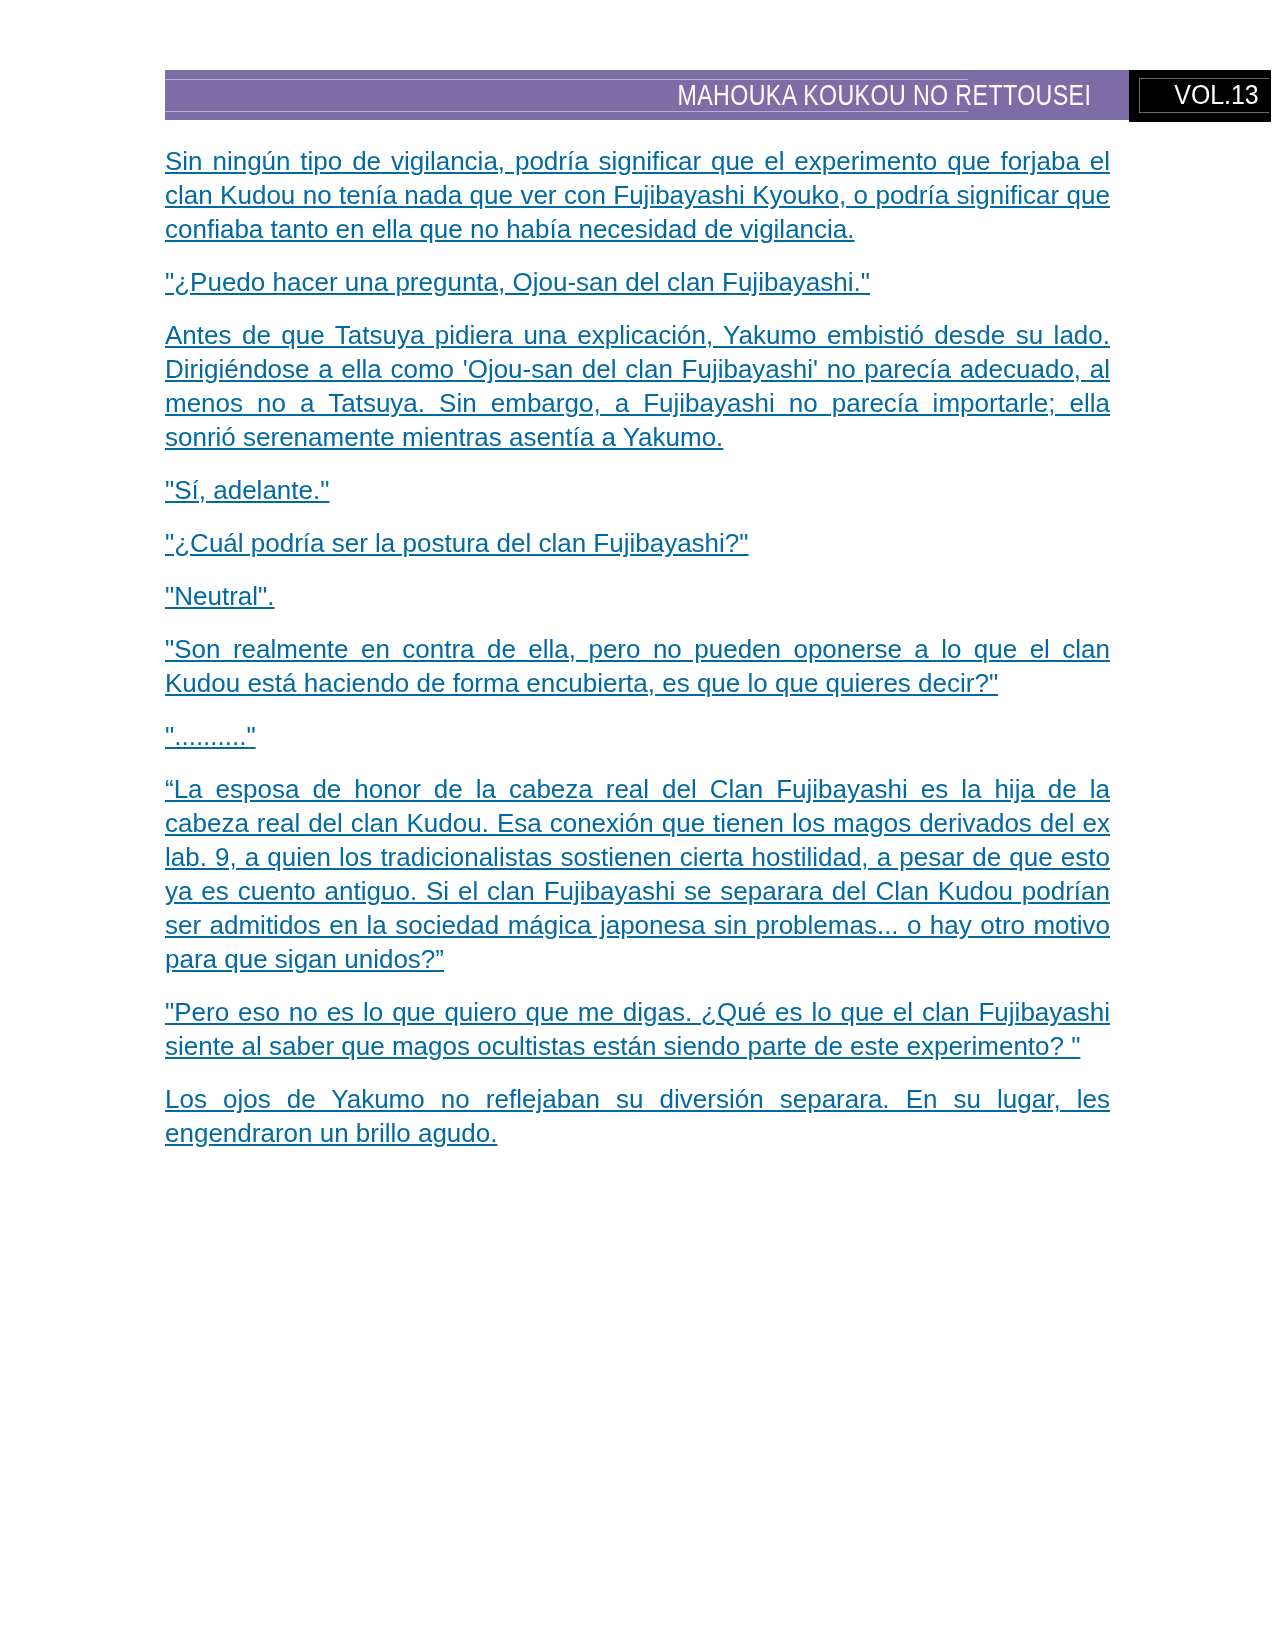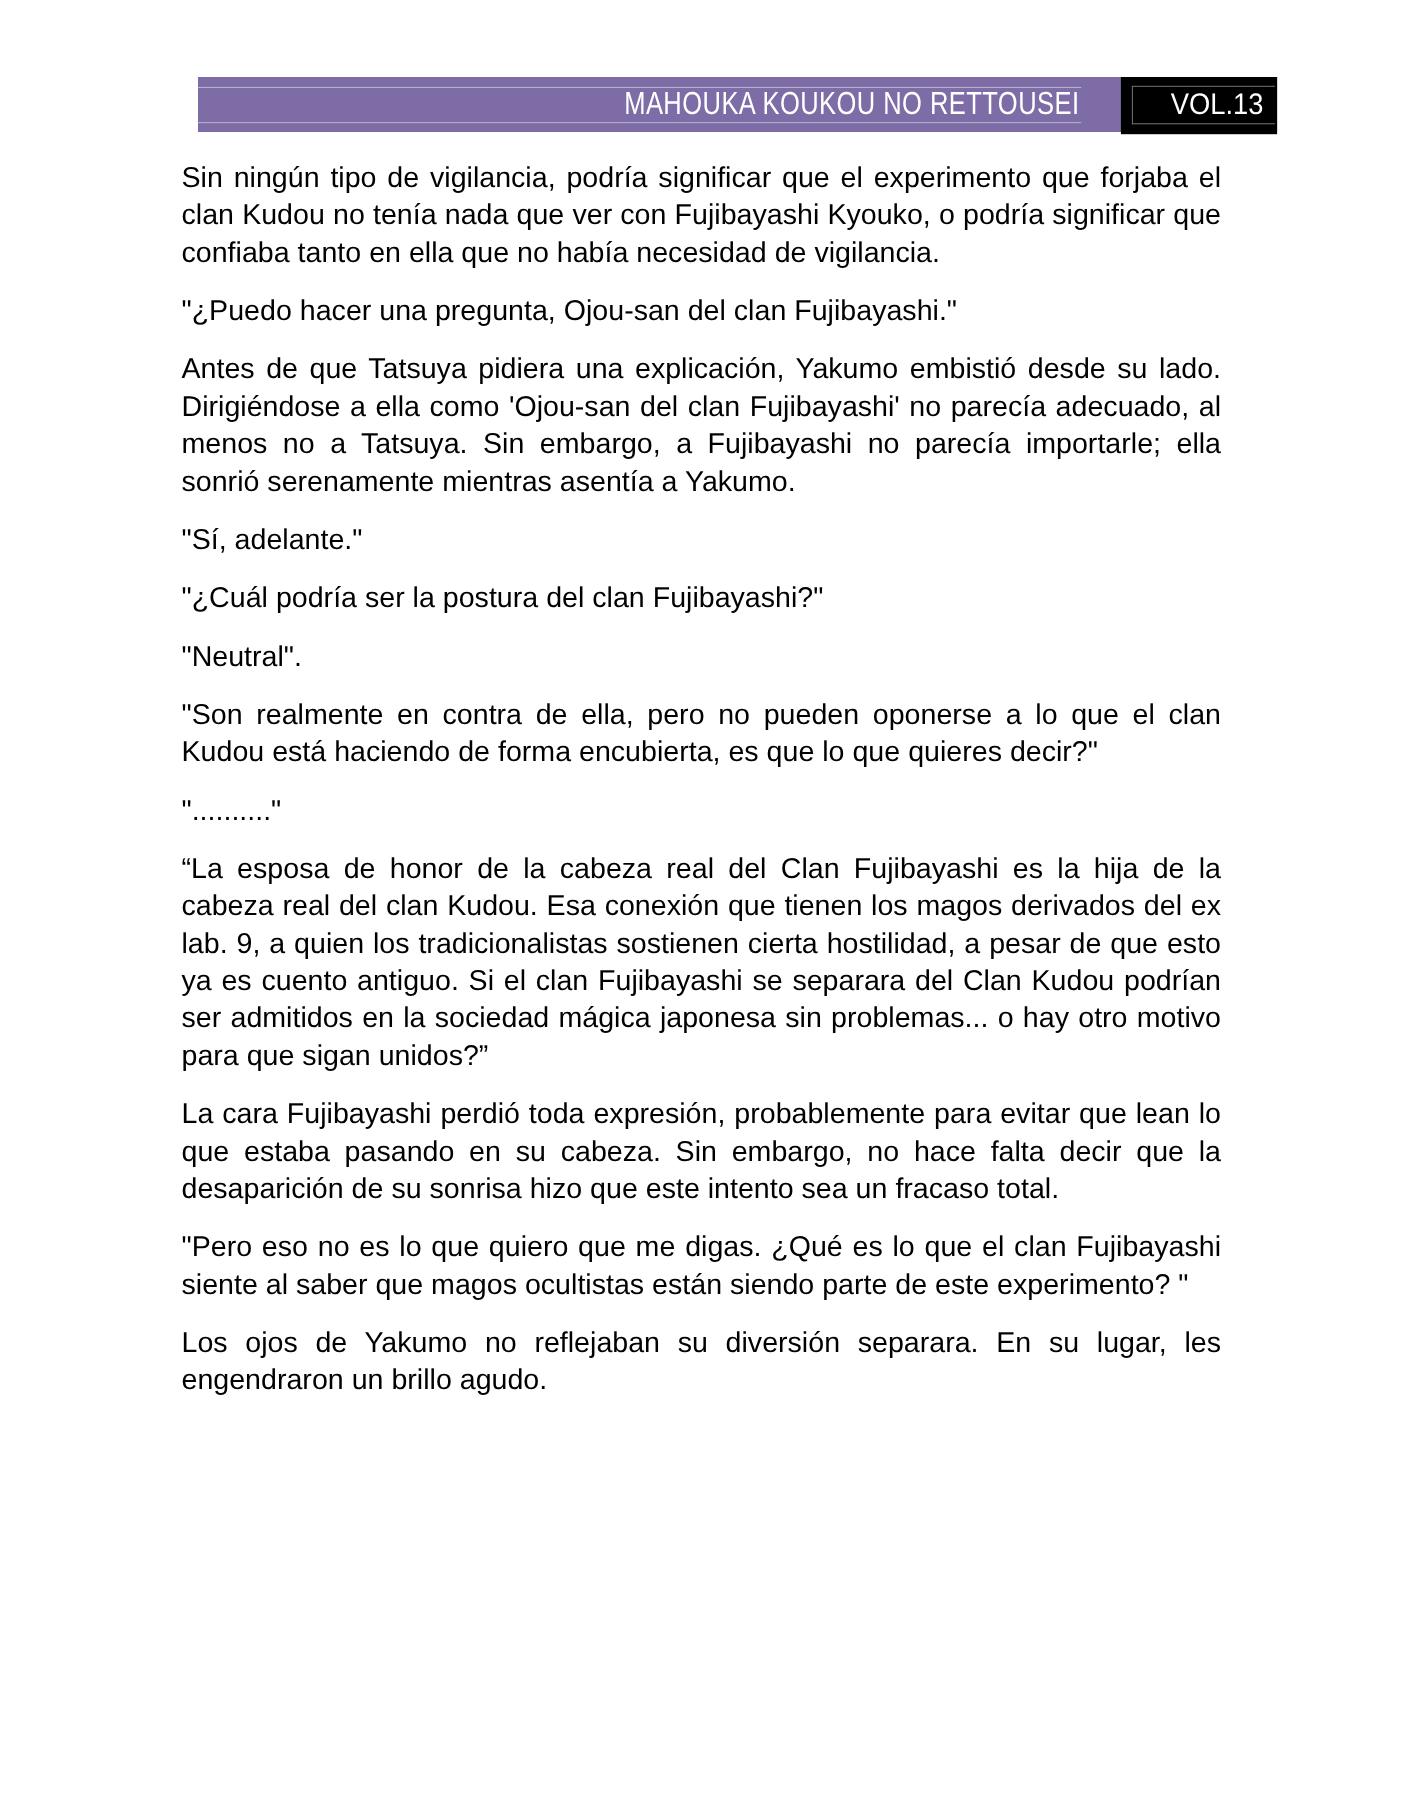--- a/index.html
+++ b/index.html
@@ -11,23 +11,23 @@
     position: relative;
     width: 1275px;
     height: 1650px;
     background: #ffffff;
     font-family: "Liberation Sans", sans-serif;
     overflow: hidden;
   }
   
   .header-bar {
     position: absolute;
-    left: 180px;
+    left: 165px;
     top: 70px;
-    width: 981px;
+    width: 1106px;
     height: 50px;
     background: #7e6ca6;
     text-decoration: underline;
   }
   .header-bar .rule-top,
   .header-bar .rule-bottom {
     position: absolute;
     left: 0;
     width: 803px; 
     height: 1px;
@@ -87,23 +87,24 @@
   .content {
     position: absolute;
     left: 165px;
     top: 144px;
     width: 945px;
   }
   .content p {
     margin: 0 0 19px 0;
     font-size: 26px;
     line-height: 34px;
-    color: #000000;
+    color: #0369a1;
     text-align: justify;
     text-justify: inter-word;
+    text-decoration: underline;
   }
 </style>
 </head>
 <body>
 
 <div class="page">
 
   <div class="header-bar">
     <div class="rule-top"></div>
     <div class="rule-bottom"></div>
@@ -120,18 +121,17 @@
   <div class="content">
     <p>Sin ningún tipo de vigilancia, podría significar que el experimento que forjaba el clan Kudou no tenía nada que ver con Fujibayashi Kyouko, o podría significar que confiaba tanto en ella que no había necesidad de vigilancia.</p>
     <p>"¿Puedo hacer una pregunta, Ojou-san del clan Fujibayashi."</p>
     <p>Antes de que Tatsuya pidiera una explicación, Yakumo embistió desde su lado. Dirigiéndose a ella como 'Ojou-san del clan Fujibayashi' no parecía adecuado, al menos no a Tatsuya. Sin embargo, a Fujibayashi no parecía importarle; ella sonrió serenamente mientras asentía a Yakumo.</p>
     <p>"Sí, adelante."</p>
     <p>"¿Cuál podría ser la postura del clan Fujibayashi?"</p>
     <p>"Neutral".</p>
     <p>"Son realmente en contra de ella, pero no pueden oponerse a lo que el clan Kudou está haciendo de forma encubierta, es que lo que quieres decir?"</p>
     <p>".........."</p>
     <p>“La esposa de honor de la cabeza real del Clan Fujibayashi es la hija de la cabeza real del clan Kudou. Esa conexión que tienen los magos derivados del ex lab. 9, a quien los tradicionalistas sostienen cierta hostilidad, a pesar de que esto ya es cuento antiguo. Si el clan Fujibayashi se separara del Clan Kudou podrían ser admitidos en la sociedad mágica japonesa sin problemas... o hay otro motivo para que sigan unidos?”</p>
-    <p>La cara Fujibayashi perdió toda expresión, probablemente para evitar que lean lo que estaba pasando en su cabeza. Sin embargo, no hace falta decir que la desaparición de su sonrisa hizo que este intento sea un fracaso total.</p>
     <p>"Pero eso no es lo que quiero que me digas. ¿Qué es lo que el clan Fujibayashi siente al saber que magos ocultistas están siendo parte de este experimento? "</p>
     <p>Los ojos de Yakumo no reflejaban su diversión separara. En su lugar, les engendraron un brillo agudo.</p>
   </div>
 
 </div>
 
 </body></html>

